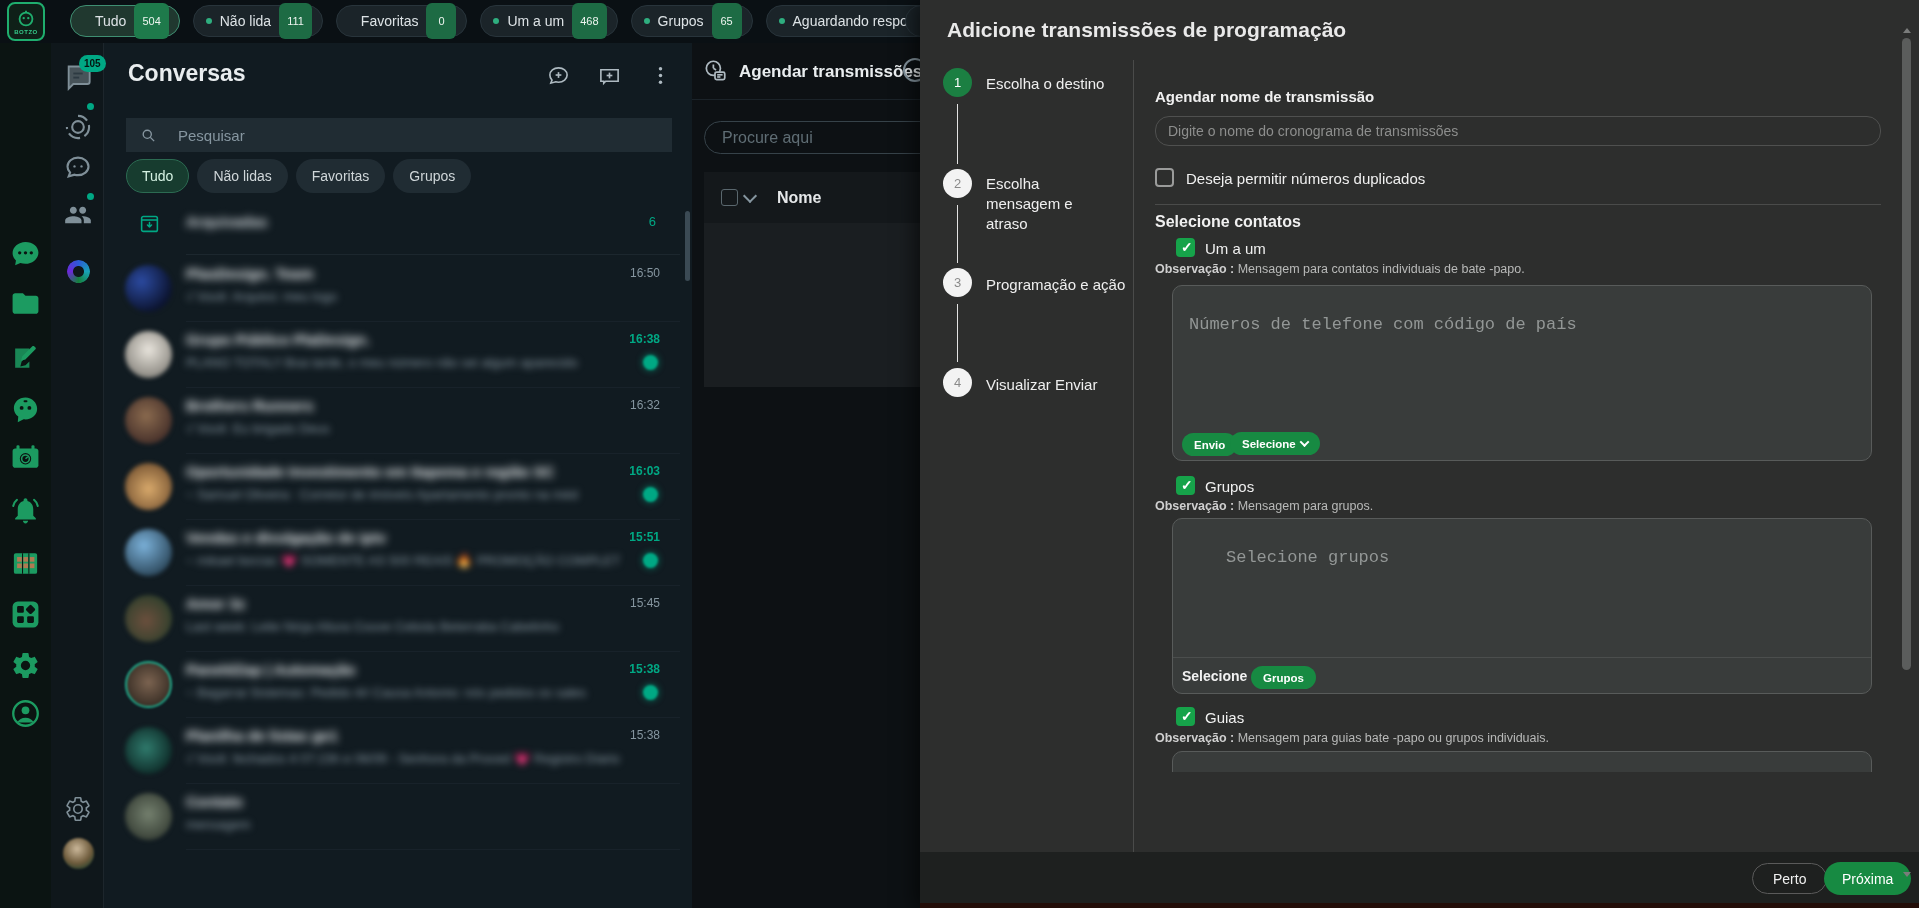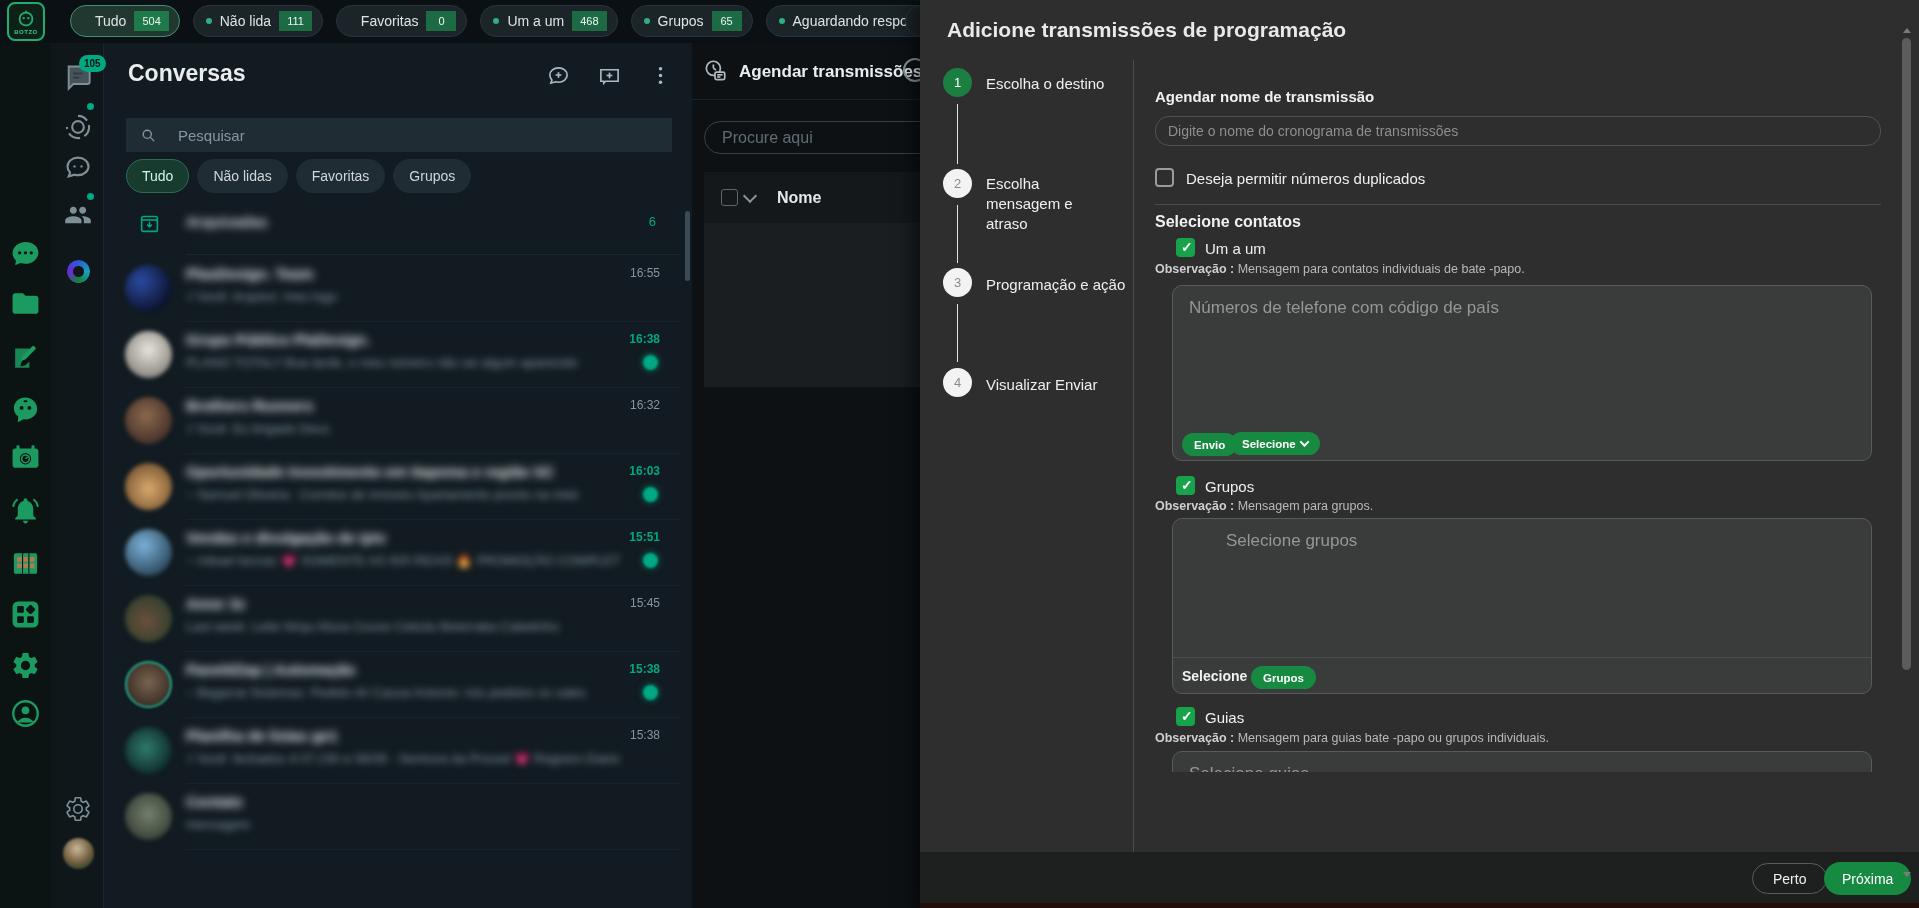--- a/index.html
+++ b/index.html
@@ -9,21 +9,21 @@
 
   
   .topbar { position:absolute; left:0; top:0; width:1919px; height:43px; background:#0a1014; z-index:3; }
   .logo { position:absolute; left:7px; top:2px; width:38px; height:39px; background:#0f2018; border:2px solid #1fae6e; border-radius:8px; display:flex; flex-direction:column; align-items:center; justify-content:center; }
   .logo svg { width:22px; height:20px; }
   .logo .logo-text { font-size:6px; color:#35c98a; font-weight:bold; letter-spacing:.5px; }
   .tabs { position:absolute; left:70px; top:5px; display:flex; gap:13px; }
   .tab-pill { height:32px; border-radius:16px; background:#1b2429; border:1px solid #28343b; display:flex; align-items:center; gap:8px; padding:0 10px 0 12px; color:#dde3e6; font-size:14px; white-space:nowrap; }
   .tab-pill .dot { width:6px; height:6px; border-radius:50%; background:#2fae7f; }
   .tab-pill .dot.hidden { visibility:hidden; width:4px; }
-  .tab-pill .count { min-width:30px; padding:0 8px; height:20px; border-radius:0; background:#1d6b44; color:#eef5f0; font-size:11px; display:flex; align-items:center; justify-content:center; }
+  .tab-pill .count { min-width:30px; padding:0 8px; height:36px; border-radius:6px; background:#1d6b44; color:#eef5f0; font-size:11px; display:flex; align-items:center; justify-content:center; }
   .tab-pill.active { background:#20382f; border-color:#3f8f72; }
   .tab-pill.active .count { background:#1e7a4b; }
   .tab-partial { position:absolute; left:905px; top:5px; width:40px; height:32px; border-radius:16px; background:#1b2429; border:1px solid #28343b; }
 
   
   .mini-sidebar { position:absolute; left:0; top:43px; width:51px; height:865px; background:#0b1412; z-index:2; }
   .mini-sidebar .mico { position:absolute; left:10px; width:31px; height:31px; color:#1c9b61; }
   .mini-sidebar .mico svg { width:100%; height:100%; }
 
   
@@ -108,21 +108,21 @@
   .f-input { position:absolute; left:235px; width:726px; height:30px; background:transparent; border:1px solid #4f504f; border-radius:14px; color:#ddd; font-size:14px; padding:0 12px; outline:none; }
   .f-input::placeholder { color:#8d8e8d; }
   .cb { position:absolute; width:19px; height:19px; border:2px solid #9a9b9a; border-radius:4px; background:transparent; }
   .cb.checked { background:#16a34a; border-color:#16a34a; }
   .cb.checked::after { content:"✓"; position:absolute; left:3px; top:-1px; color:#fff; font-size:14px; font-weight:bold; }
   .cb-label { position:absolute; font-size:15px; color:#f0f0f0; }
   .h-divider { position:absolute; left:235px; width:726px; height:1px; background:#4a4b4a; }
   .note { position:absolute; left:235px; font-size:12.5px; color:#b9baб9; color:#b9bab9; }
   .note b { color:#cfcfcf; }
   .f-area { position:absolute; left:252px; width:700px; background:#393c3b; border:1px solid #585b5a; border-radius:10px; }
-  .f-area textarea { width:100%; height:100%; background:transparent; border:none; outline:none; resize:none; color:#ddd; font-size:17px; padding:12px 16px; font-family:Liberation Sans, sans-serif; }
+  .f-area textarea { width:100%; height:100%; background:transparent; border:none; outline:none; resize:none; color:#ddd; font-size:17px; padding:29px 16px; font-family:Liberation Mono, monospace; }
   .f-area textarea::placeholder { color:#93979
 6; color:#939796; }
   .pill-btn { position:absolute; height:23px; border:none; border-radius:12px; background:#178a42; color:#fff; font-size:11.5px; font-weight:bold; padding:0 12px; display:flex; align-items:center; gap:5px; cursor:pointer; font-family:"Liberation Sans", sans-serif; }
   .pill-btn .chev { width:7px; height:7px; border-right:2px solid #fff; border-bottom:2px solid #fff; transform:rotate(45deg) translate(-1px,-1px); }
   .area-foot-label { position:absolute; font-size:14px; font-weight:bold; color:#f2f2f2; }
   .area-sep { position:absolute; left:253px; width:698px; height:1px; background:#4b4e4d; }
 
   .modal-footer { position:absolute; left:0; top:852px; width:999px; height:51px; background:#1e201f; }
   .btn-outline { position:absolute; top:11px; height:31px; border-radius:16px; background:transparent; border:1px solid #5a5a5a; color:#f0f0f0; font-size:14px; padding:0 20px; cursor:pointer; font-family:"Liberation Sans", sans-serif; }
   .btn-green { position:absolute; top:10px; height:33px; border-radius:17px; background:#178a42; border:none; color:#fff; font-size:14px; padding:0 18px; cursor:pointer; font-family:"Liberation Sans", sans-serif; }
@@ -316,21 +316,21 @@
             <path d="M12 11v5m0 0l-2.3-2.3M12 16l2.3-2.3" stroke-linecap="round"></path>
           </svg></span>
       <span class="arch-label">Arquivadas</span>
       <span class="arch-count">6</span>
     </div>
     <div class="chat-list">
       <div class="chat-row">
           <div class="avatar"></div>
           <div class="cname">PlasDesign. Team</div>
           <div class="cmsg">√ Você: Arquivo: meu logo</div>
-          <div class="ctime">16:55</div>
+          <div class="ctime">16:50</div>
         </div>
       <div class="chat-row unread">
           <div class="avatar"></div>
           <div class="cname">Grupo Público PlaDesign.</div>
           <div class="cmsg">PLANO TOTAL!! Boa tarde, o meu número não sei algum aparecido</div>
           <div class="ctime">16:38</div>
           <div class="cbadge"></div>
         </div>
       <div class="chat-row">
           <div class="avatar"></div>

